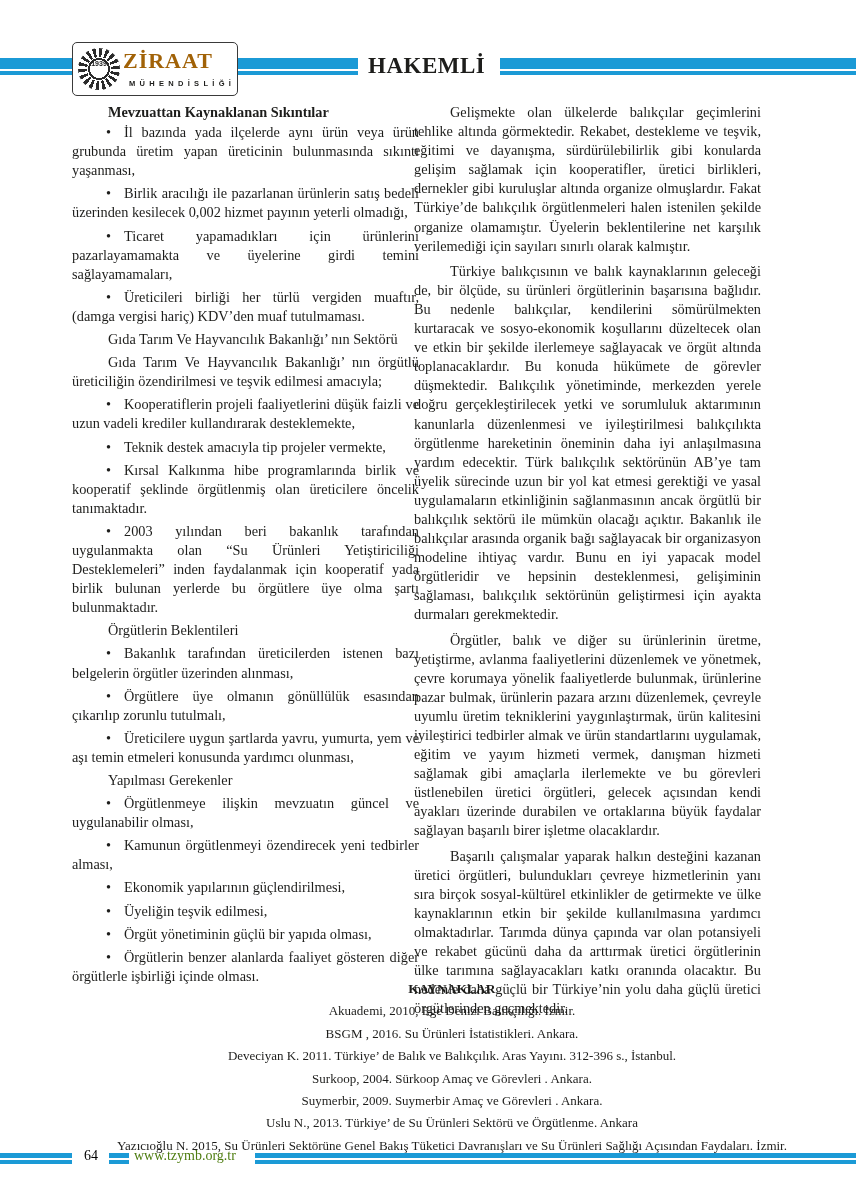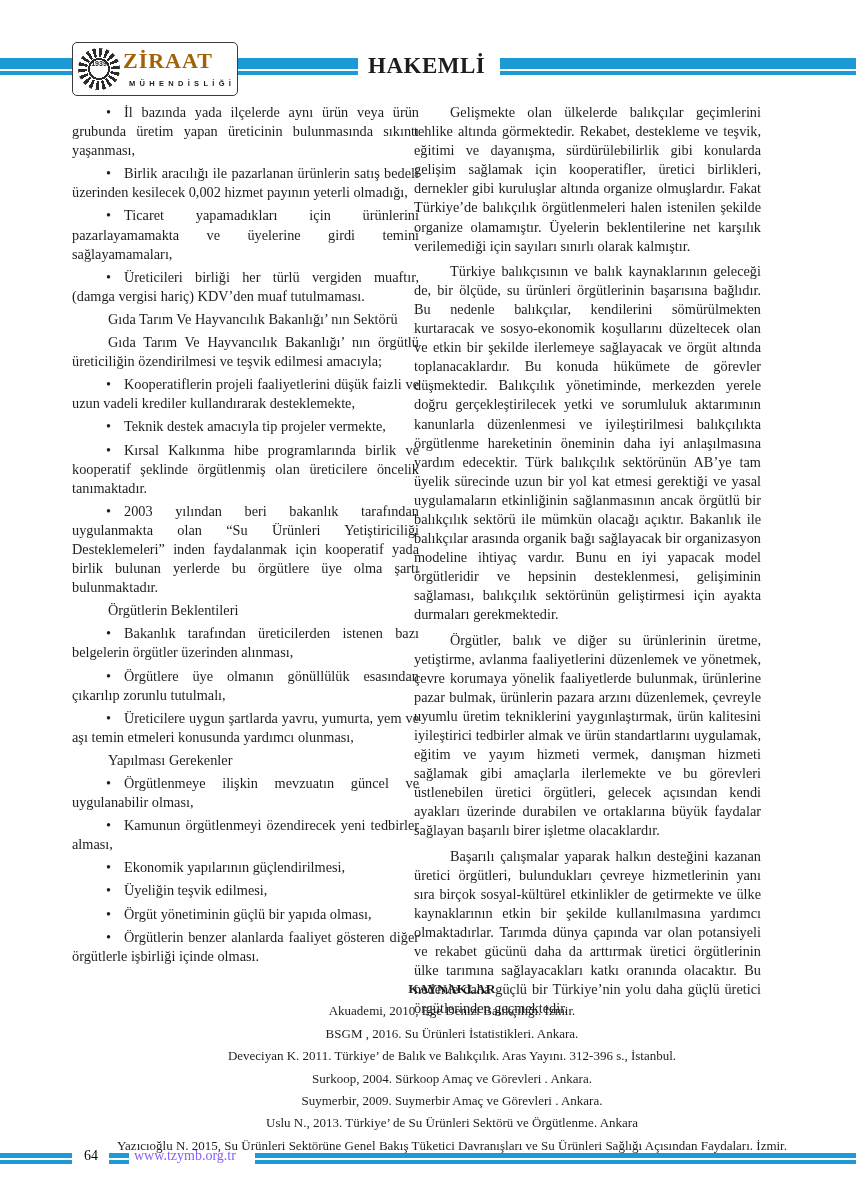--- a/index.html
+++ b/index.html
@@ -48,21 +48,21 @@
   .refs div { white-space: nowrap; }
 
   
   .ftr-bar { position: absolute; height: 12px; }
   .ftr-bar .thick { position: absolute; left: 0; right: 0; top: 0; height: 5px; background: #1b9ad6; }
   .ftr-bar .thin  { position: absolute; left: 0; right: 0; top: 7px; height: 4px; background: #1b9ad6; }
   #ftr-bar-left  { left: 0;   width: 72px;  top: 1153px; }
   #ftr-bar-mid   { left: 109px; width: 20px; top: 1153px; }
   #ftr-bar-right { left: 255px; width: 601px; top: 1153px; }
   .page-num { position: absolute; left: 84px; top: 1148px; font-size: 14px; color: #000000; }
-  .site-url { position: absolute; left: 134px; top: 1148px; font-size: 14px; color: #8b5cf6; }
+  .site-url { position: absolute; left: 134px; top: 1148px; font-size: 14px; color: #4d7c0f; }
 </style>
 </head>
 <body>
 
 <div class="hdr-bar" id="hdr-bar-left">
     <div class="thick"></div>
     <div class="thin"></div>
   </div>
 <div class="hdr-bar" id="hdr-bar-mid">
     <div class="thick"></div>
@@ -76,20 +76,21 @@
 <div class="logo">
   <div class="logo-emblem"></div>
   <div class="logo-year">1939</div>
   <div class="logo-word">ZİRAAT</div>
   <div class="logo-sub">MÜHENDİSLİĞİ</div>
 </div>
 
 <div class="section-label">HAKEMLİ</div>
 
 <div class="col" id="col-left">
+  <p class="heading">Mevzuattan Kaynaklanan Sıkıntılar</p>
   <p class="bullet"><span class="dot">•</span><span>İl bazında yada ilçelerde  aynı ürün veya ürün grubunda üretim yapan üreticinin bulunmasında sıkıntı yaşanması,</span></p>
   <p class="bullet"><span class="dot">•</span><span>Birlik aracılığı ile pazarlanan ürünlerin satış bedeli üzerinden kesilecek 0,002 hizmet payının yeterli olmadığı,</span></p>
   <p class="bullet"><span class="dot">•</span><span>Ticaret yapamadıkları için ürünlerini pazarlayamamakta ve üyelerine girdi temini sağlayamamaları,</span></p>
   <p class="bullet"><span class="dot">•</span><span>Üreticileri birliği  her türlü vergiden muaftır, (damga vergisi hariç) KDV’den muaf tutulmaması.</span></p>
   <p class="sub">Gıda Tarım Ve Hayvancılık Bakanlığı’ nın Sektörü</p>
   <p class="sub">Gıda Tarım Ve Hayvancılık Bakanlığı’ nın örgütlü üreticiliğin özendirilmesi ve teşvik edilmesi amacıyla;</p>
   <p class="bullet"><span class="dot">•</span><span>Kooperatiflerin projeli faaliyetlerini düşük faizli ve uzun vadeli krediler kullandırarak desteklemekte,</span></p>
   <p class="bullet"><span class="dot">•</span><span>Teknik destek amacıyla tip projeler vermekte,</span></p>
   <p class="bullet"><span class="dot">•</span><span>Kırsal Kalkınma hibe programlarında birlik ve kooperatif şeklinde örgütlenmiş olan üreticilere öncelik tanımaktadır.</span></p>
   <p class="bullet"><span class="dot">•</span><span>2003 yılından beri bakanlık tarafından uygulanmakta olan  “Su Ürünleri Yetiştiriciliği Desteklemeleri” inden faydalanmak için kooperatif yada birlik bulunan yerlerde  bu örgütlere üye olma şartı bulunmaktadır.</span></p>

